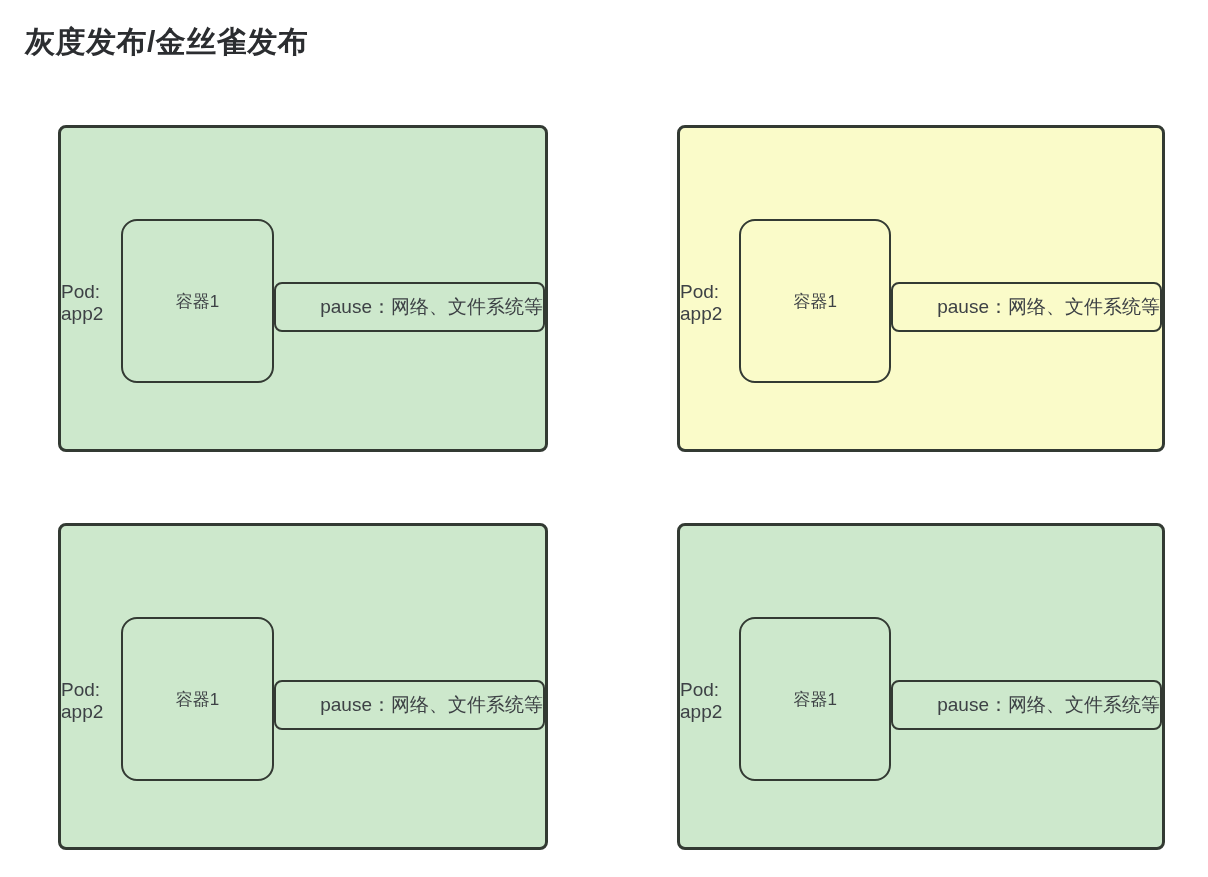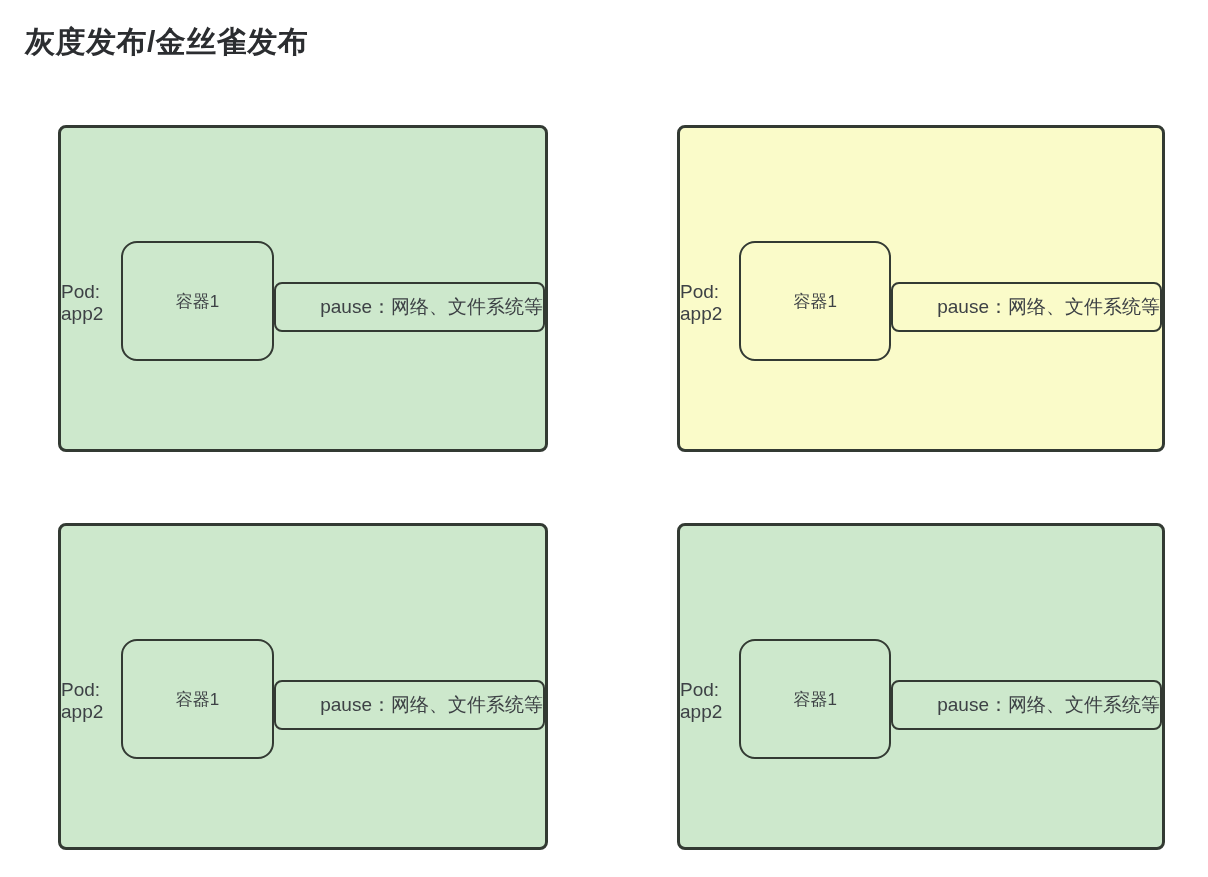--- a/index.html
+++ b/index.html
@@ -37,21 +37,21 @@
     align-items: center;
   }
   .pod-title {
     margin-top: 28px;
     font-size: 19px;
     color: #3d4145;
   }
   .container-box {
     margin-top: 25px;
     width: 220px;
-    height: 120px;
+    height: 164px;
     border: 2.5px solid var(--border, #333a33);
     border-radius: 16px;
     display: flex;
     align-items: center;
     justify-content: center;
   }
   .container-label {
     font-size: 17px;
     color: #3d4145;
   }

